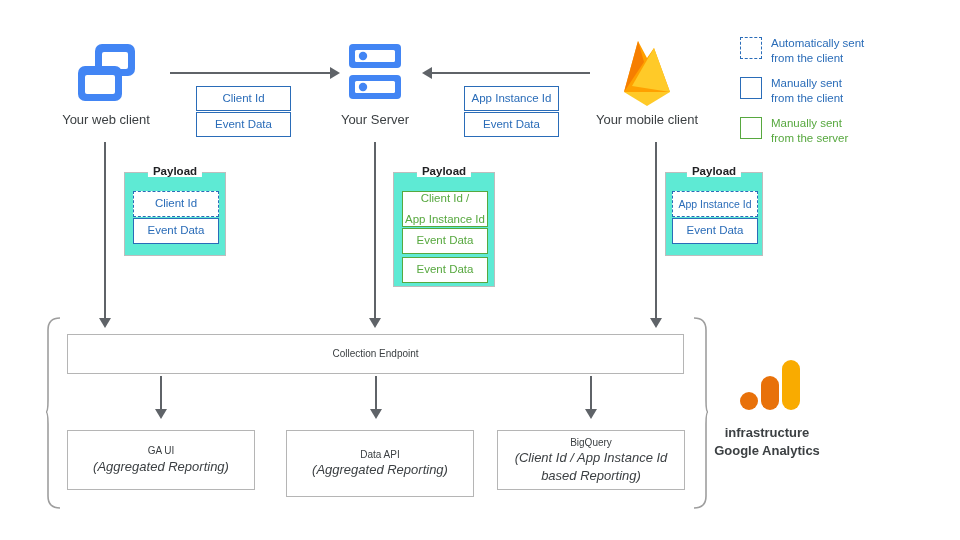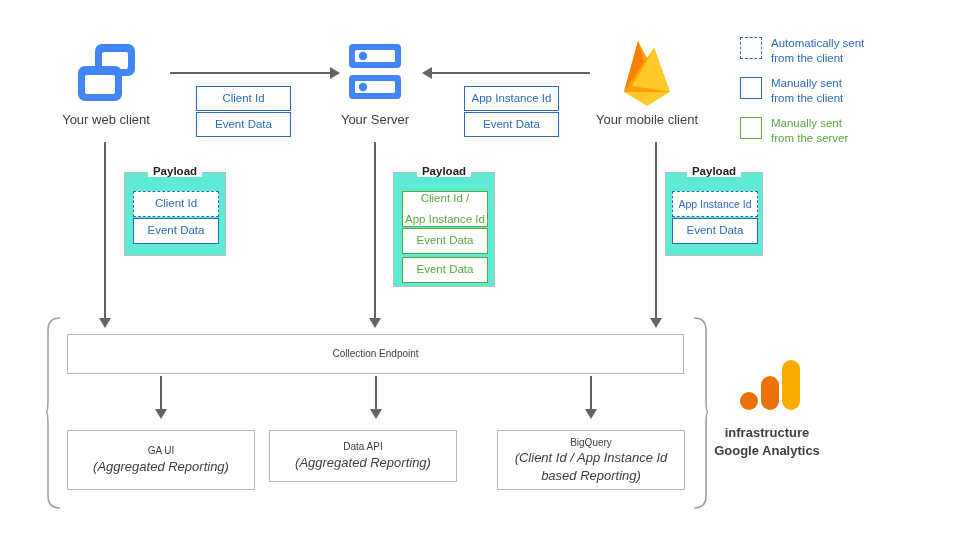--- a/index.html
+++ b/index.html
@@ -269,21 +269,21 @@
   <div class="arrow-head down" style="left:370px; top:409px;"></div>
 
   <div class="arrow-line" style="left:590px; top:376px; width:1.8px; height:36px;"></div>
   <div class="arrow-head down" style="left:585px; top:409px;"></div>
 
   <div class="gbox" style="left:67px; top:430px; width:188px; height:60px;">
     <div class="t1">GA UI</div>
     <div class="t2">(Aggregated Reporting)</div>
   </div>
 
-  <div class="gbox" style="left:269px; top:430px; width:188px; height:52px;">
+  <div class="gbox" style="left:286px; top:430px; width:188px; height:67px;">
     <div class="t1">Data API</div>
     <div class="t2">(Aggregated Reporting)</div>
   </div>
 
   <div class="gbox" style="left:497px; top:430px; width:188px; height:60px;">
     <div class="t1">BigQuery</div>
     <div class="t2">(Client Id / App Instance Id</div>
     <div class="t2">based Reporting)</div>
   </div>
 

